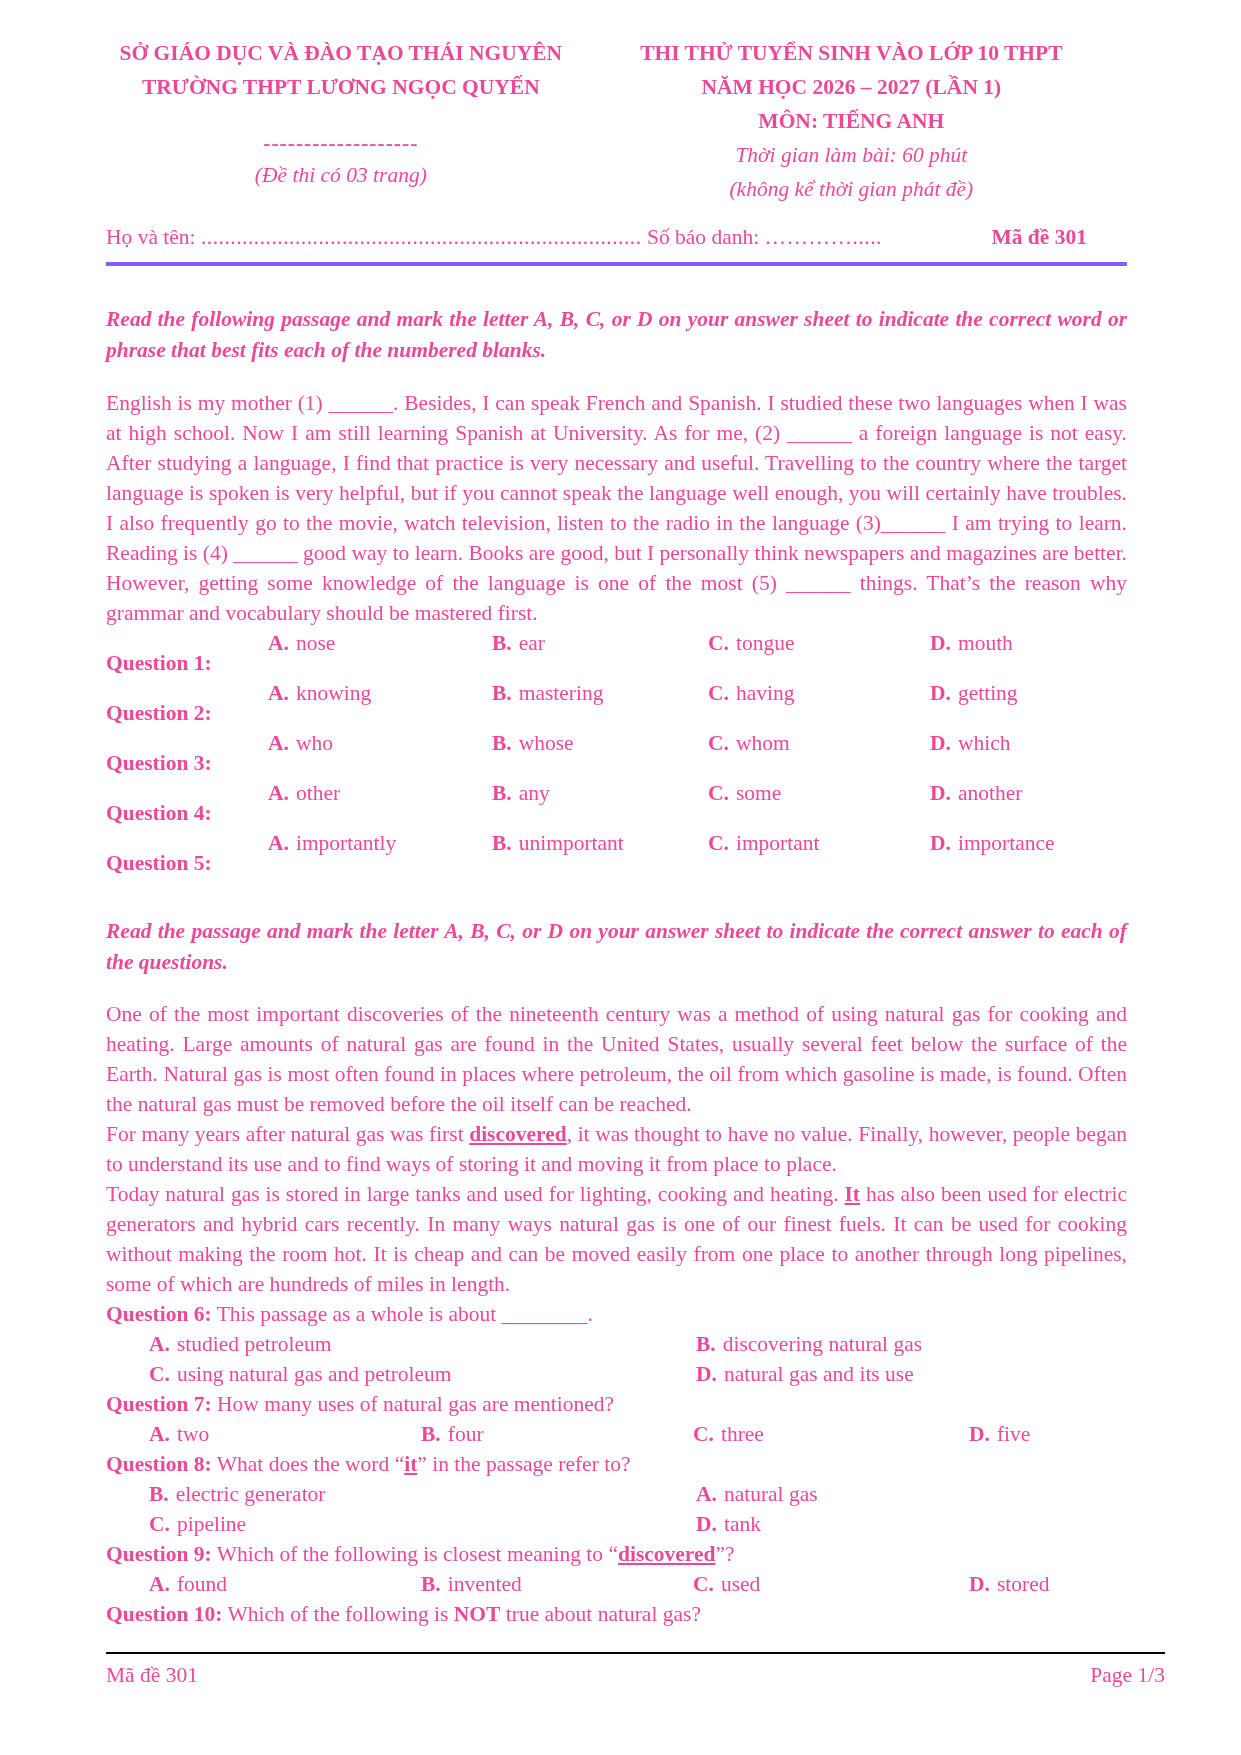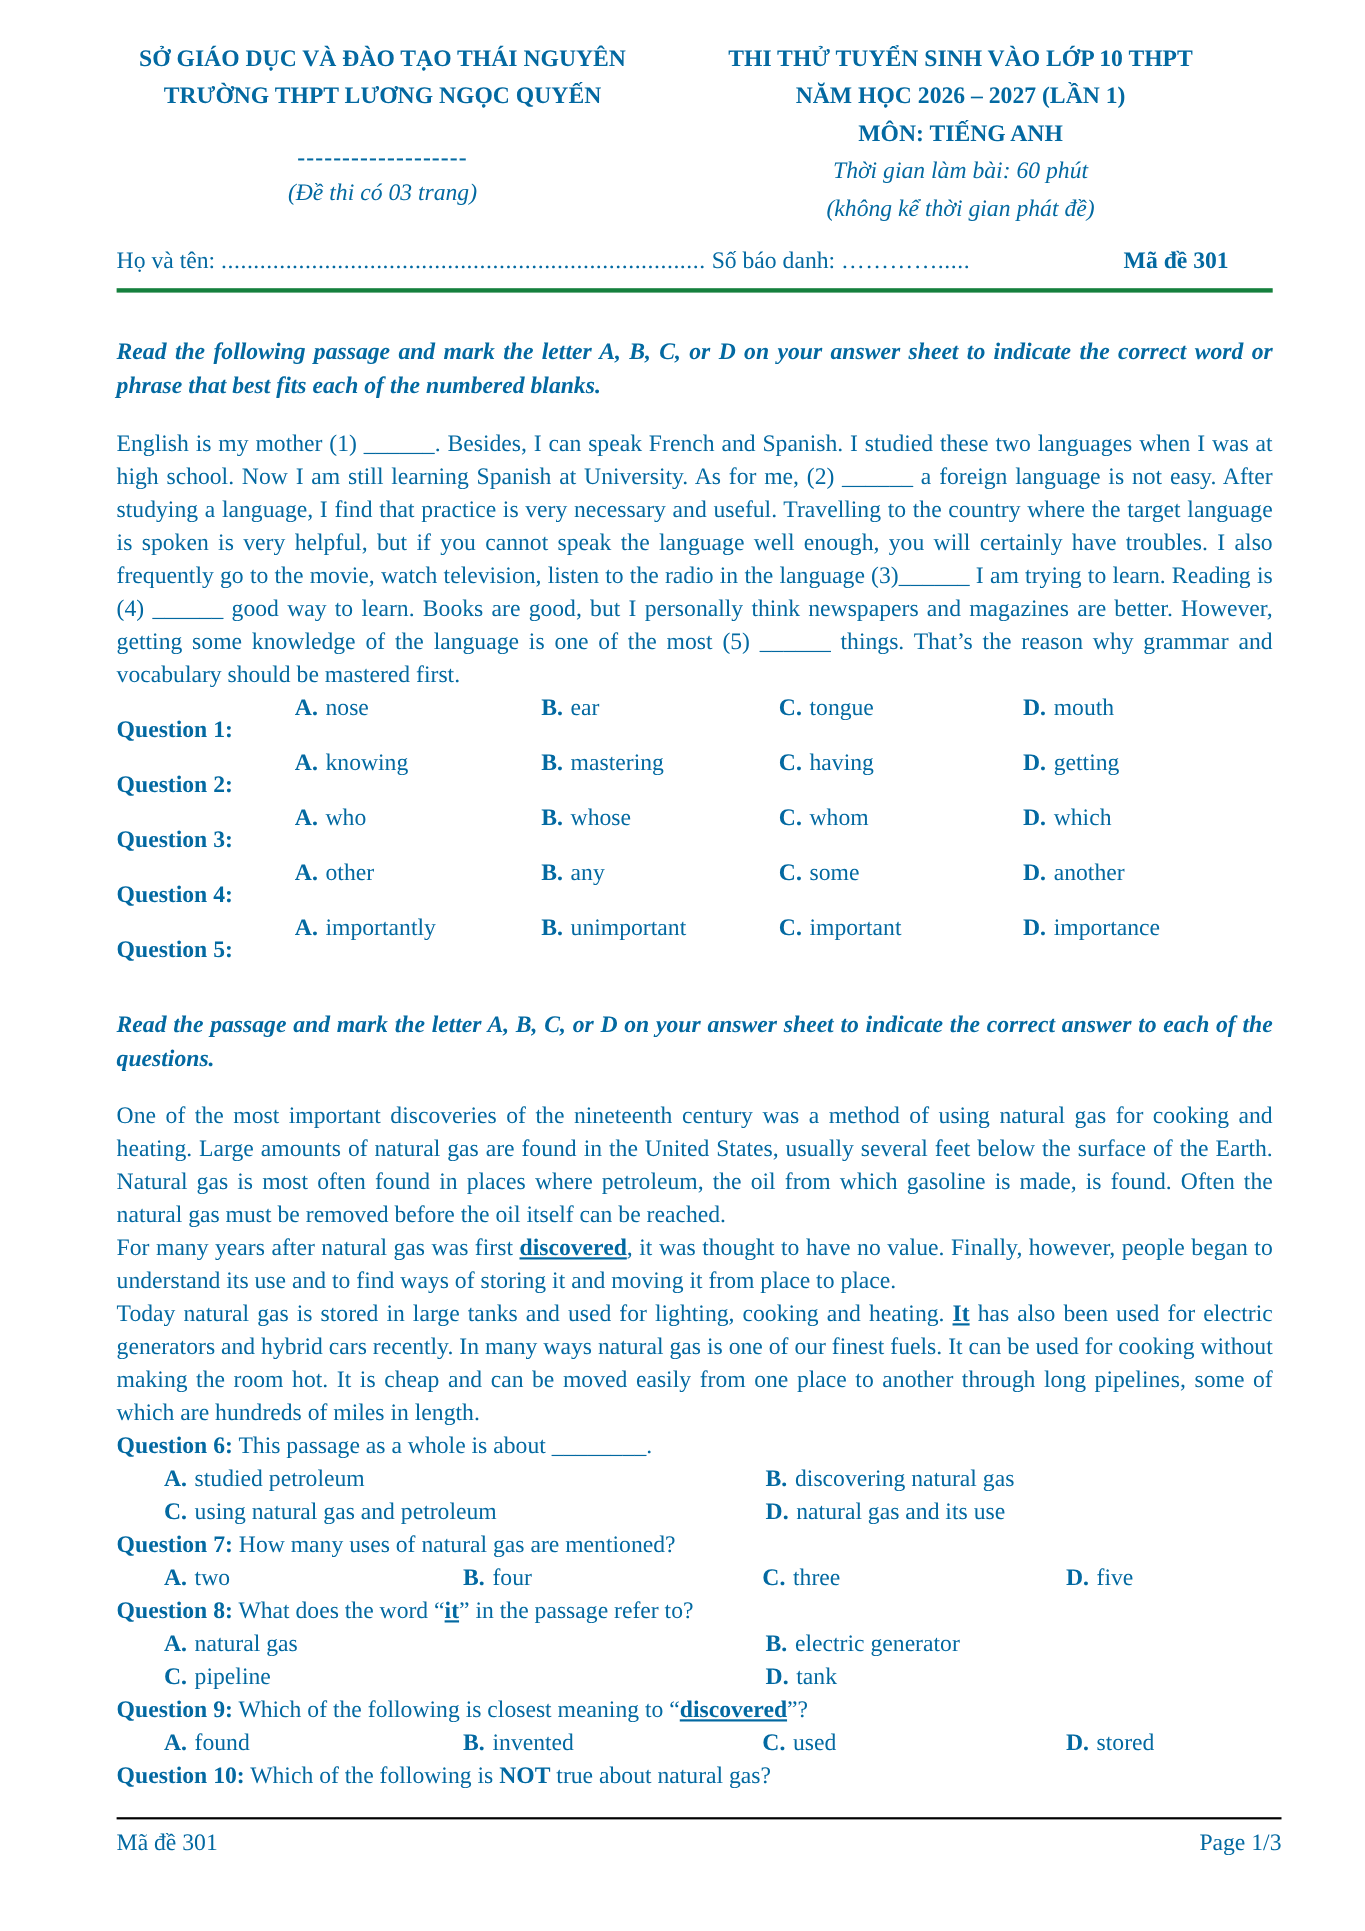--- a/index.html
+++ b/index.html
@@ -1,34 +1,34 @@
 <!DOCTYPE html>
 <html><head>
 <meta charset="utf-8">
 <style>
   html,body{margin:0;padding:0;background:#ffffff;}
   .page{
-    width:1241px;height:1755px;background:#ffffff;color:#0369a1;
+    width:1241px;height:1755px;background:#ffffff;color:#ec4899;
     font-family:"Liberation Serif","DejaVu Serif",serif;
     font-size:21.5px;line-height:30px;
     box-sizing:border-box;position:relative;
-    padding:36px 84px 0 106px;
+    padding:36px 114px 0 106px;
   }
   
   .hdr{display:flex;}
   .hdr-left{width:46%;text-align:center;font-weight:bold;line-height:34px;}
   .hdr-right{width:54%;text-align:center;line-height:34px;}
   .hdr-right .t{font-weight:bold;text-align:center;}
   .hdr-right .it{font-style:italic;}
   .hdr-divider{font-weight:bold;letter-spacing:1px;margin-top:24px;line-height:30px;}
   .hdr-pagesnote{font-style:italic;font-weight:normal;line-height:34px;}
   
   .info-row{
     display:flex;align-items:flex-start;white-space:nowrap;overflow:hidden;
-    margin-top:16px;padding-bottom:10px;border-bottom:4px solid #15803d;font-family:Liberation Serif, serif;
+    margin-top:16px;padding-bottom:10px;border-bottom:4px solid #8b5cf6;font-family:Liberation Serif, serif;
   }
   .info-row .dots{letter-spacing:0.5px;}
   .exam-code{font-weight:bold;margin-left:auto;margin-right:40px;}
   
   .instruction{font-weight:bold;font-style:italic;text-align:justify;margin-top:38px;line-height:31px;}
   .passage{text-align:justify;margin:0;}
   .sec2 .passage p{margin:0;text-align:justify;}
   
   .qgrid .qrow{display:grid;grid-template-columns:162px 224px 216px 222px 1fr;}
   .qlabel{font-weight:bold;margin-top:20px;}
@@ -132,22 +132,22 @@
     <p class="qprompt"><b class="qlabel">Question 7:</b> <span><span>How many uses of natural gas are mentioned?</span></span></p>
     <div class="opts-four">
       <span class="opt"><b class="ol">A.</b><span>two</span></span>
       <span class="opt"><b class="ol">B.</b><span>four</span></span>
       <span class="opt"><b class="ol">C.</b><span>three</span></span>
       <span class="opt"><b class="ol">D.</b><span>five</span></span>
     </div>
 
     <p class="qprompt"><b class="qlabel">Question 8:</b> <span><span>What does the word “</span><span class="u" style="font-weight: bold;">it</span><span>” in the passage refer to?</span></span></p>
     <div class="opts-two">
+      <span class="opt"><b class="ol">B.</b><span>electric generator</span></span>
       <span class="opt"><b class="ol">A.</b><span>natural gas</span></span>
-      <span class="opt"><b class="ol">B.</b><span>electric generator</span></span>
       <span class="opt"><b class="ol">C.</b><span>pipeline</span></span>
       <span class="opt"><b class="ol">D.</b><span>tank</span></span>
     </div>
 
     <p class="qprompt"><b class="qlabel">Question 9:</b> <span><span>Which of the following is closest meaning to “</span><span class="u" style="font-weight: bold;">discovered</span><span>”?</span></span></p>
     <div class="opts-four">
       <span class="opt"><b class="ol">A.</b><span>found</span></span>
       <span class="opt"><b class="ol">B.</b><span>invented</span></span>
       <span class="opt"><b class="ol">C.</b><span>used</span></span>
       <span class="opt"><b class="ol">D.</b><span>stored</span></span>

